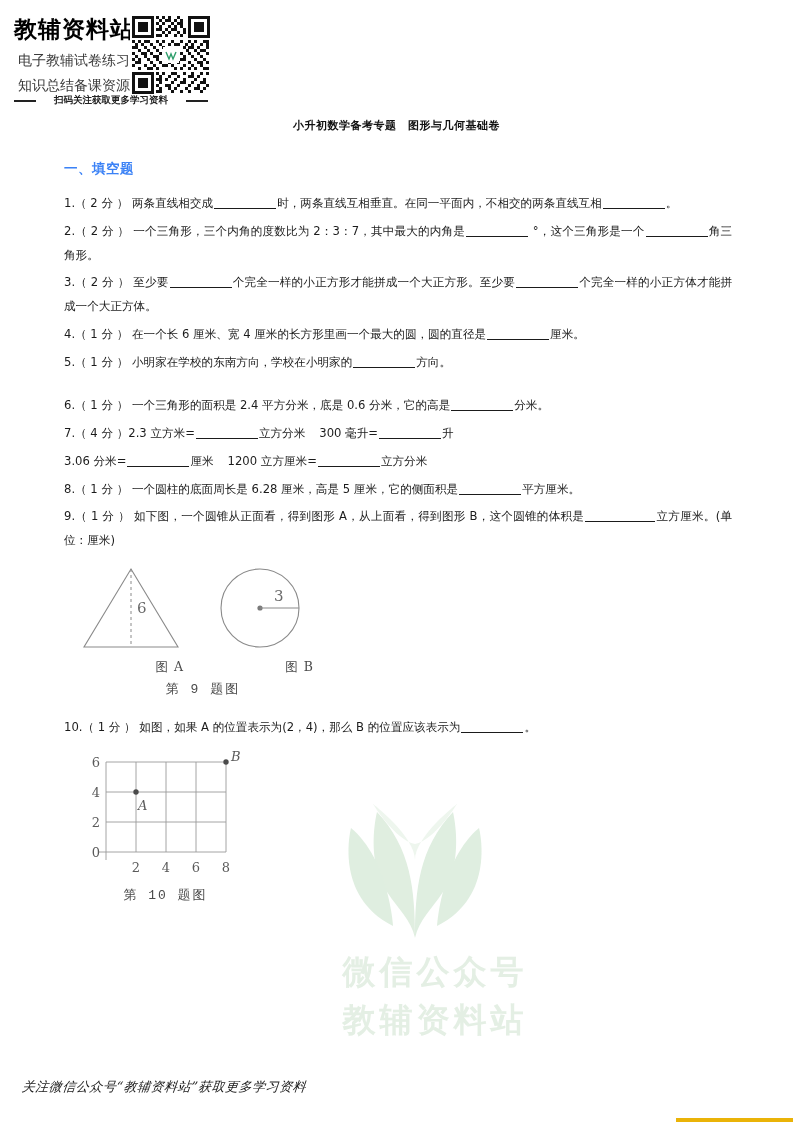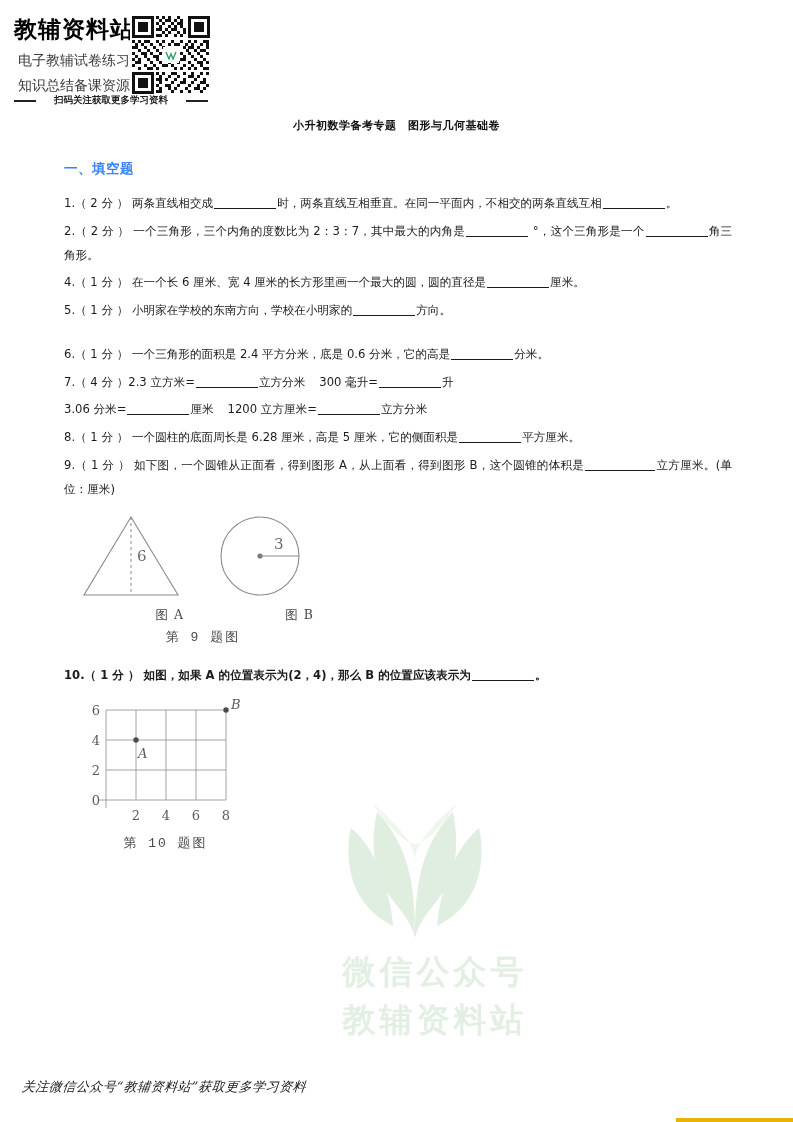--- a/index.html
+++ b/index.html
@@ -420,20 +420,24 @@
   <p class="q">
     <span class="num">1.</span><span class="pts">（ 2 分 ）</span>
     <span>两条直线相交成</span><span class="blank"></span><span>时，两条直线互相垂直。在同一平面内，不相交的两条直线互相</span><span class="blank"></span><span>。</span>
   </p>
 
   <p class="q">
     <span class="num">2.</span><span class="pts">（ 2 分 ）</span>
     <span>一个三角形，三个内角的度数比为 2：3：7，其中最大的内角是</span><span class="blank"></span><span> °，这个三角形是一个</span><span class="blank"></span><span>角三角形。</span>
   </p>
 
+  <p class="q">
+    <span class="num">3.</span><span class="pts">（ 2 分 ）</span>
+    <span>至少要</span><span class="blank"></span><span>个完全一样的小正方形才能拼成一个大正方形。至少要</span><span class="blank"></span><span>个完全一样的小正方体才能拼成一个大正方体。</span>
+  </p>
 
   <p class="q">
     <span class="num">4.</span><span class="pts">（ 1 分 ）</span>
     <span>在一个长 6 厘米、宽 4 厘米的长方形里画一个最大的圆，圆的直径是</span><span class="blank"></span><span>厘米。</span>
   </p>
 
   <p class="q">
     <span class="num">5.</span><span class="pts">（ 1 分 ）</span>
     <span>小明家在学校的东南方向，学校在小明家的</span><span class="blank"></span><span>方向。</span>
   </p>
@@ -479,21 +483,21 @@
           <circle cx="50" cy="45" r="2.6" fill="#7a7a7a"></circle>
           <line x1="50" y1="45" x2="89" y2="45" stroke="#8a8a8a" stroke-width="1.1"></line>
           <text x="64" y="38" font-family="DejaVu Serif, Liberation Serif, serif" font-size="15" fill="#6a6a6a">3</text>
         </svg>
         <div class="fig-label">图 B</div>
       </div>
     </div>
     <div class="fig-caption" style="width:250px; margin-top:4px; padding-left:14px;">第 9 题图</div>
   </div>
 
-  <p class="q" style="margin-top:18px;font-weight:bold;">
+  <p class="q" style="margin-top:18px;">
     <span class="num">10.</span><span class="pts">（ 1 分 ）</span>
     <span>如图，如果 A 的位置表示为(2，4)，那么 B 的位置应该表示为</span><span class="blank"></span><span>。</span>
   </p>
 
   <div class="fig-block" style="margin-top:10px; padding-left:14px;">
     <svg width="180" height="130" viewBox="0 0 180 130">
 
       <g stroke="#9a9a9a" stroke-width="0.9" fill="none">
         <line x1="28" y1="12" x2="148" y2="12"></line>
         <line x1="28" y1="42" x2="148" y2="42"></line>

